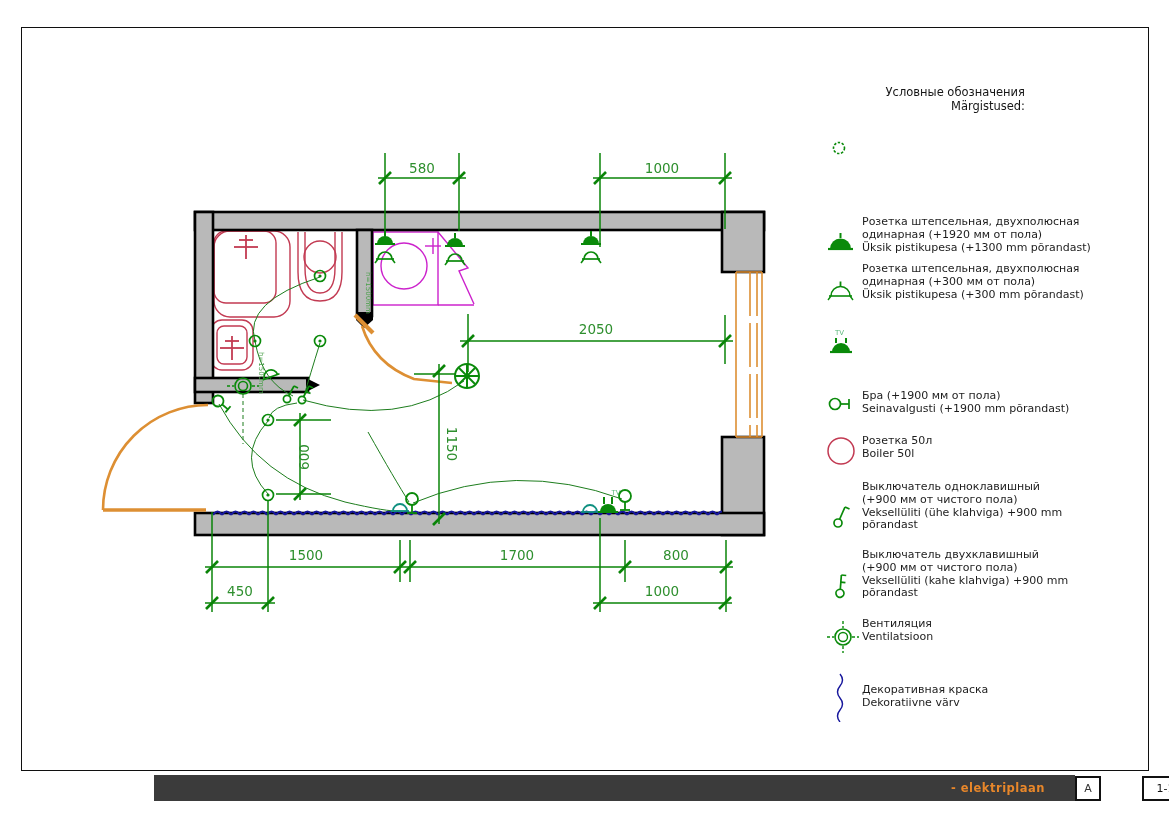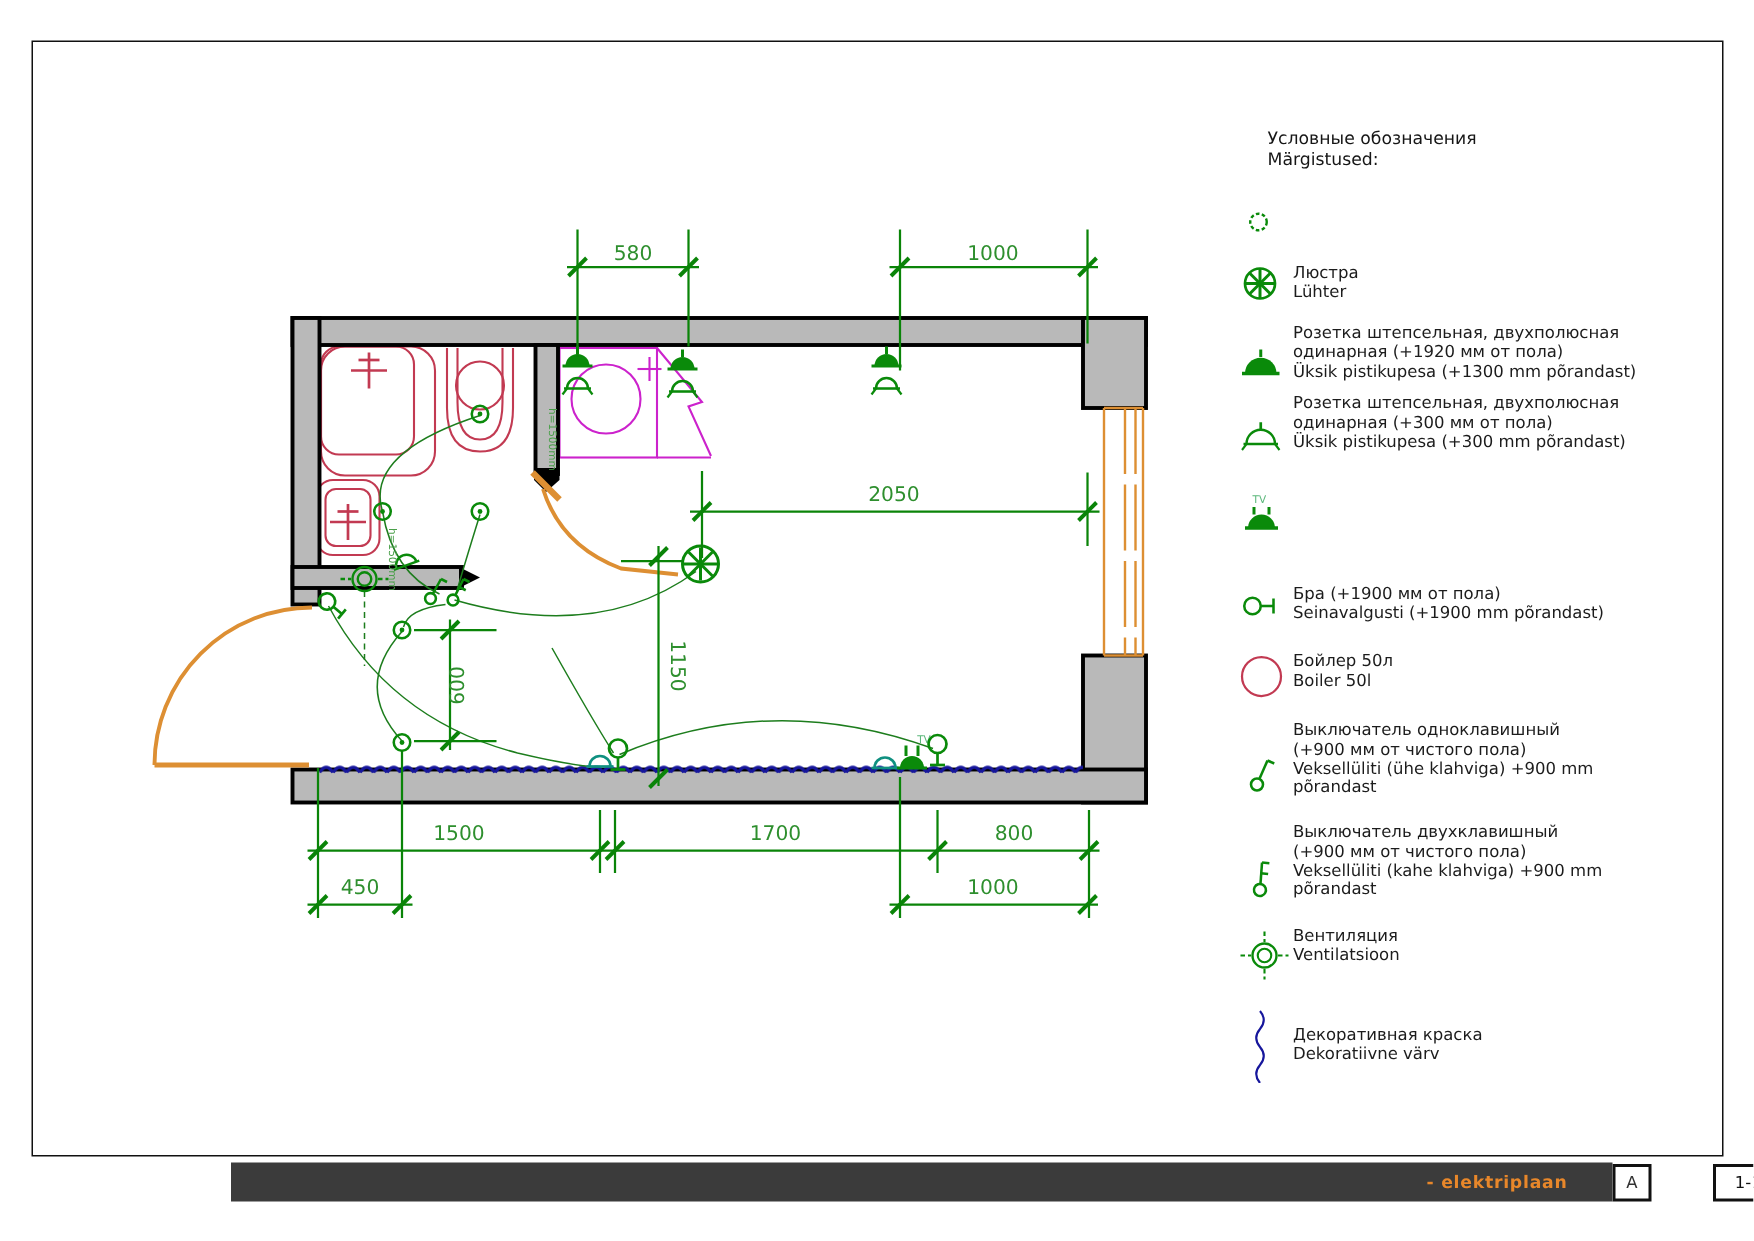--- a/index.html
+++ b/index.html
@@ -1,21 +1,21 @@
 <!DOCTYPE html>
 <html><head>
 <meta charset="utf-8">
 <style>
   html,body{margin:0;padding:0;background:#ffffff;}
   #page{position:relative;width:1169px;height:827px;background:#fff;overflow:hidden;
         font-family:"DejaVu Sans","Liberation Sans",sans-serif;}
   #sheet-border{position:absolute;left:21px;top:27px;width:1126px;height:742px;
         border:1px solid #101010;}
   
-  .legend-head{position:absolute;left:845px;top:85px;width:180px;text-align:left;
+  .legend-head{position:absolute;left:845px;top:85px;width:180px;text-align:right;
         font-size:11.5px;color:#161616;line-height:14px;}
   .legend-row{position:absolute;left:826px;width:330px;}
   .legend-row .txt{margin-left:36px;font-size:11px;line-height:12.8px;color:#1c1c1c;}
   .legend-row .ic{position:absolute;left:0;top:0;width:30px;}
   
   #title-bar{position:absolute;left:154px;top:775px;width:921px;height:26px;background:#3b3b3b;}
   #title-bar .lbl{position:absolute;left:766px;top:0;line-height:26px;
         font-size:11.5px;font-weight:bold;color:#e8872a;letter-spacing:.5px;margin-left:31px;}
   .tb-box{position:absolute;top:776px;height:21px;background:#fff;border:2px solid #111;
         text-align:center;font-size:11px;color:#333;line-height:21px;}
@@ -304,35 +304,20 @@
   </div>
 
   <div class="legend-row" style="top:130px">
     <span class="ic" style="top:2px">
       <svg width="30" height="30">
           <circle cx="13" cy="16" r="5.5" fill="none" stroke="#0a8a0a" stroke-width="1.6" stroke-dasharray="2.4 1.6"></circle>
         </svg>
     </span>
   </div>
 
-  <div class="legend-row" style="top:176px">
-    <span class="ic" style="top:0px">
-      <svg width="30" height="30">
-        <circle cx="14" cy="13" r="10" fill="none" stroke="#0a8a0a" stroke-width="1.8"></circle>
-        <line x1="14" y1="3" x2="14" y2="23" stroke="#0a8a0a" stroke-width="2"></line>
-        <line x1="4" y1="13" x2="24" y2="13" stroke="#0a8a0a" stroke-width="2"></line>
-        <line x1="7" y1="6" x2="21" y2="20" stroke="#0a8a0a" stroke-width="2"></line>
-        <line x1="7" y1="20" x2="21" y2="6" stroke="#0a8a0a" stroke-width="2"></line>
-      </svg>
-    </span>
-    <div class="txt">
-      <div>Люстра</div>
-      <div>Lühter</div>
-    </div>
-  </div>
 
   <div class="legend-row" style="top:216px">
     <span class="ic" style="top:13px">
       <svg width="30" height="30">
         <path d="M4,20 A10.5,10.5 0 0 1 25,20 Z" fill="#0a8a0a"></path>
         <line x1="2" y1="20" x2="27" y2="20" stroke="#0a8a0a" stroke-width="2.2"></line>
         <line x1="14.5" y1="9" x2="14.5" y2="4" stroke="#0a8a0a" stroke-width="2"></line>
       </svg>
     </span>
     <div class="txt">
@@ -385,21 +370,21 @@
     </div>
   </div>
 
   <div class="legend-row" style="top:435px">
     <span class="ic" style="top:0px">
       <svg width="32" height="32">
           <circle cx="15" cy="16" r="13" fill="none" stroke="#c23a52" stroke-width="1.5"></circle>
         </svg>
     </span>
     <div class="txt">
-      <div>Бойлер 50л</div>
+      <div>Розетка 50л</div>
       <div>Boiler 50l</div>
     </div>
   </div>
 
   <div class="legend-row" style="top:481px">
     <span class="ic" style="top:18px">
       <svg width="30" height="34">
         <circle cx="12" cy="24" r="4" fill="none" stroke="#0a8a0a" stroke-width="1.7"></circle>
         <line x1="13.5" y1="20.5" x2="19" y2="8" stroke="#0a8a0a" stroke-width="1.7"></line>
         <line x1="19" y1="8" x2="23.5" y2="10" stroke="#0a8a0a" stroke-width="1.7"></line>

